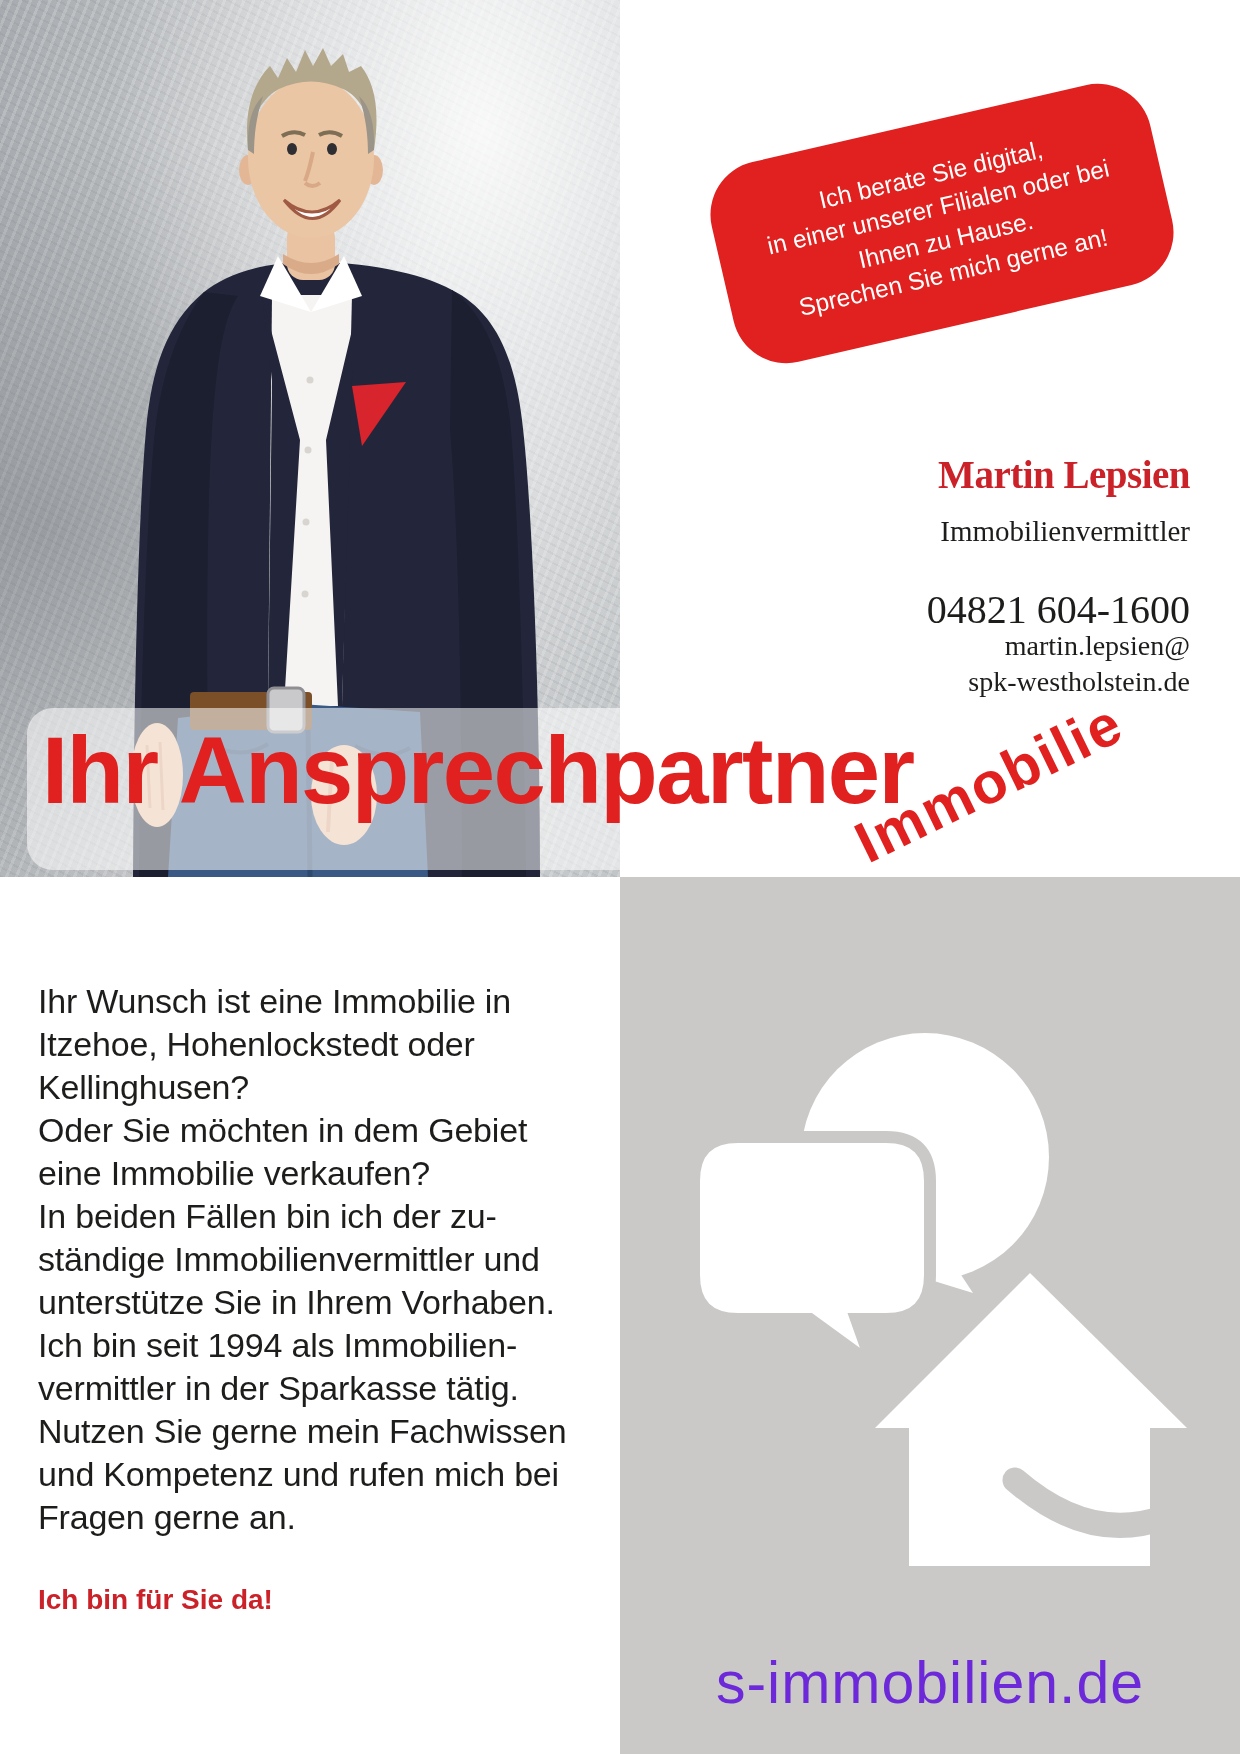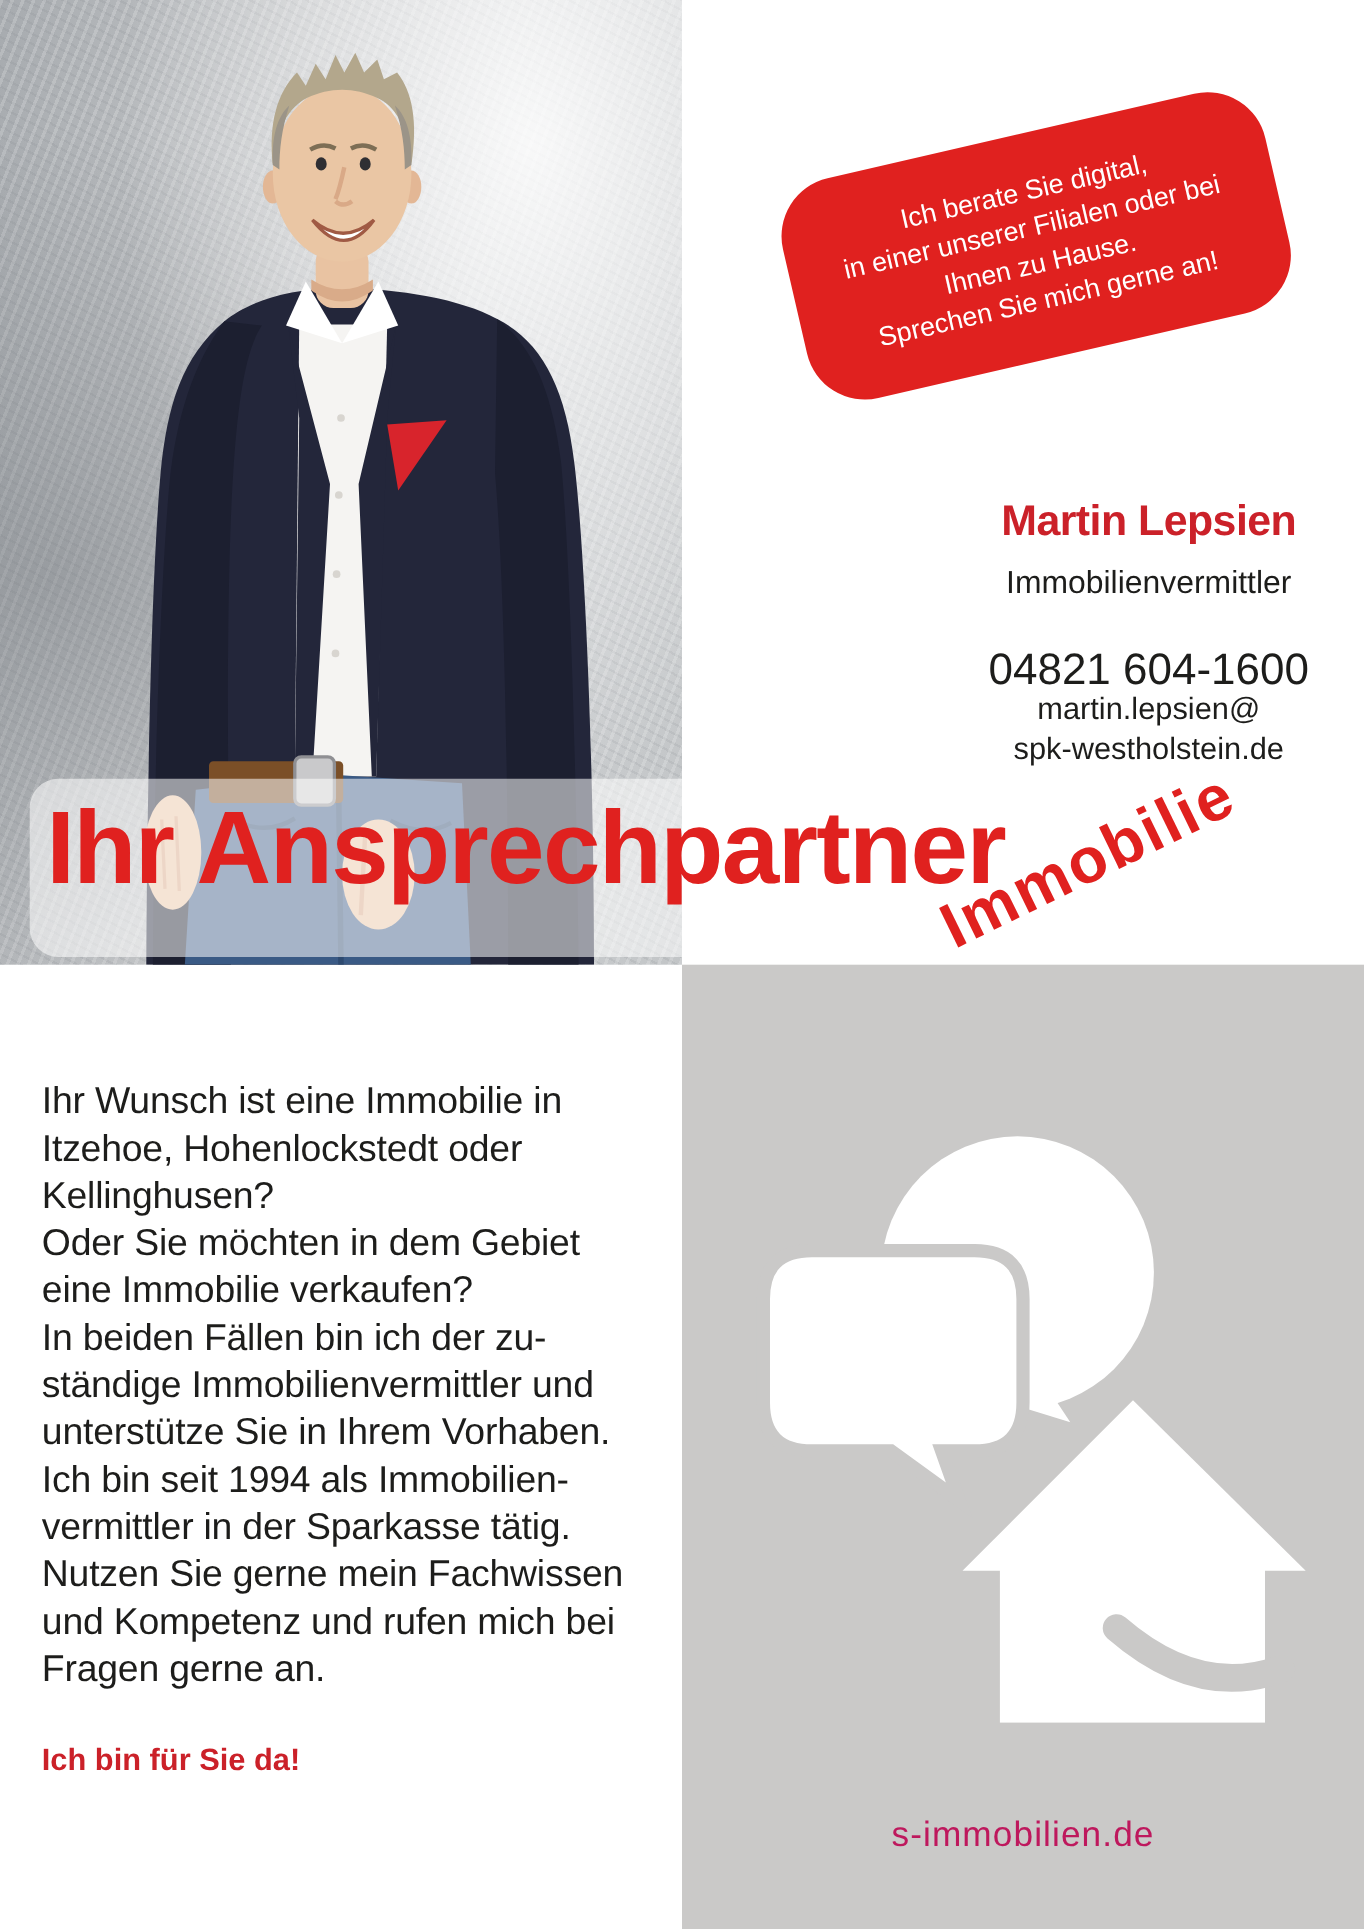--- a/index.html
+++ b/index.html
@@ -20,33 +20,33 @@
       linear-gradient(100deg,#a7abaf,#c6c8ca 38%,#d2d4d6 62%,#c2c5c7);
   }
   .photo svg{position:absolute;left:0;top:0;}
   
   .gray-panel{
     position:absolute;left:620px;top:877px;width:620px;height:877px;
     background:var(--panel-gray,#cac9c8);
   }
   .website{
     position:absolute;left:0;top:772px;width:100%;text-align:center;
-    font-size:32px;font-weight:400;letter-spacing:1px;color:#be185d;
+    font-size:59px;font-weight:400;letter-spacing:1px;color:#6d28d9;
   }
   
   .badge{
     position:absolute;left:717px;top:121px;width:450px;height:205px;
     background:var(--sparkasse-red,#e0211f);border-radius:54px;
     transform:rotate(-13deg);
     display:flex;flex-direction:column;justify-content:center;
     text-align:center;color:#fff;
   }
   .badge-line{font-size:24.5px;line-height:33.5px;white-space:nowrap;}
   
-  .contact{position:absolute;right:50px;top:452px;text-align:center;}
+  .contact{position:absolute;right:50px;top:452px;text-align:right;font-family:Liberation Serif, serif;}
   .contact-name{font-size:39px;font-weight:bold;letter-spacing:-.5px;color:var(--name-red,#cb2129);}
   .contact-role{font-size:29px;margin-top:18px;}
   .contact-phone{font-size:40px;margin-top:44px;line-height:36px;}
   .contact-email{font-size:28px;line-height:36px;}
   
   .headline-bar{
     position:absolute;left:27px;top:708px;width:875px;height:162px;
     background:rgba(255,255,255,.55);border-radius:26px;
   }
   .headline{

